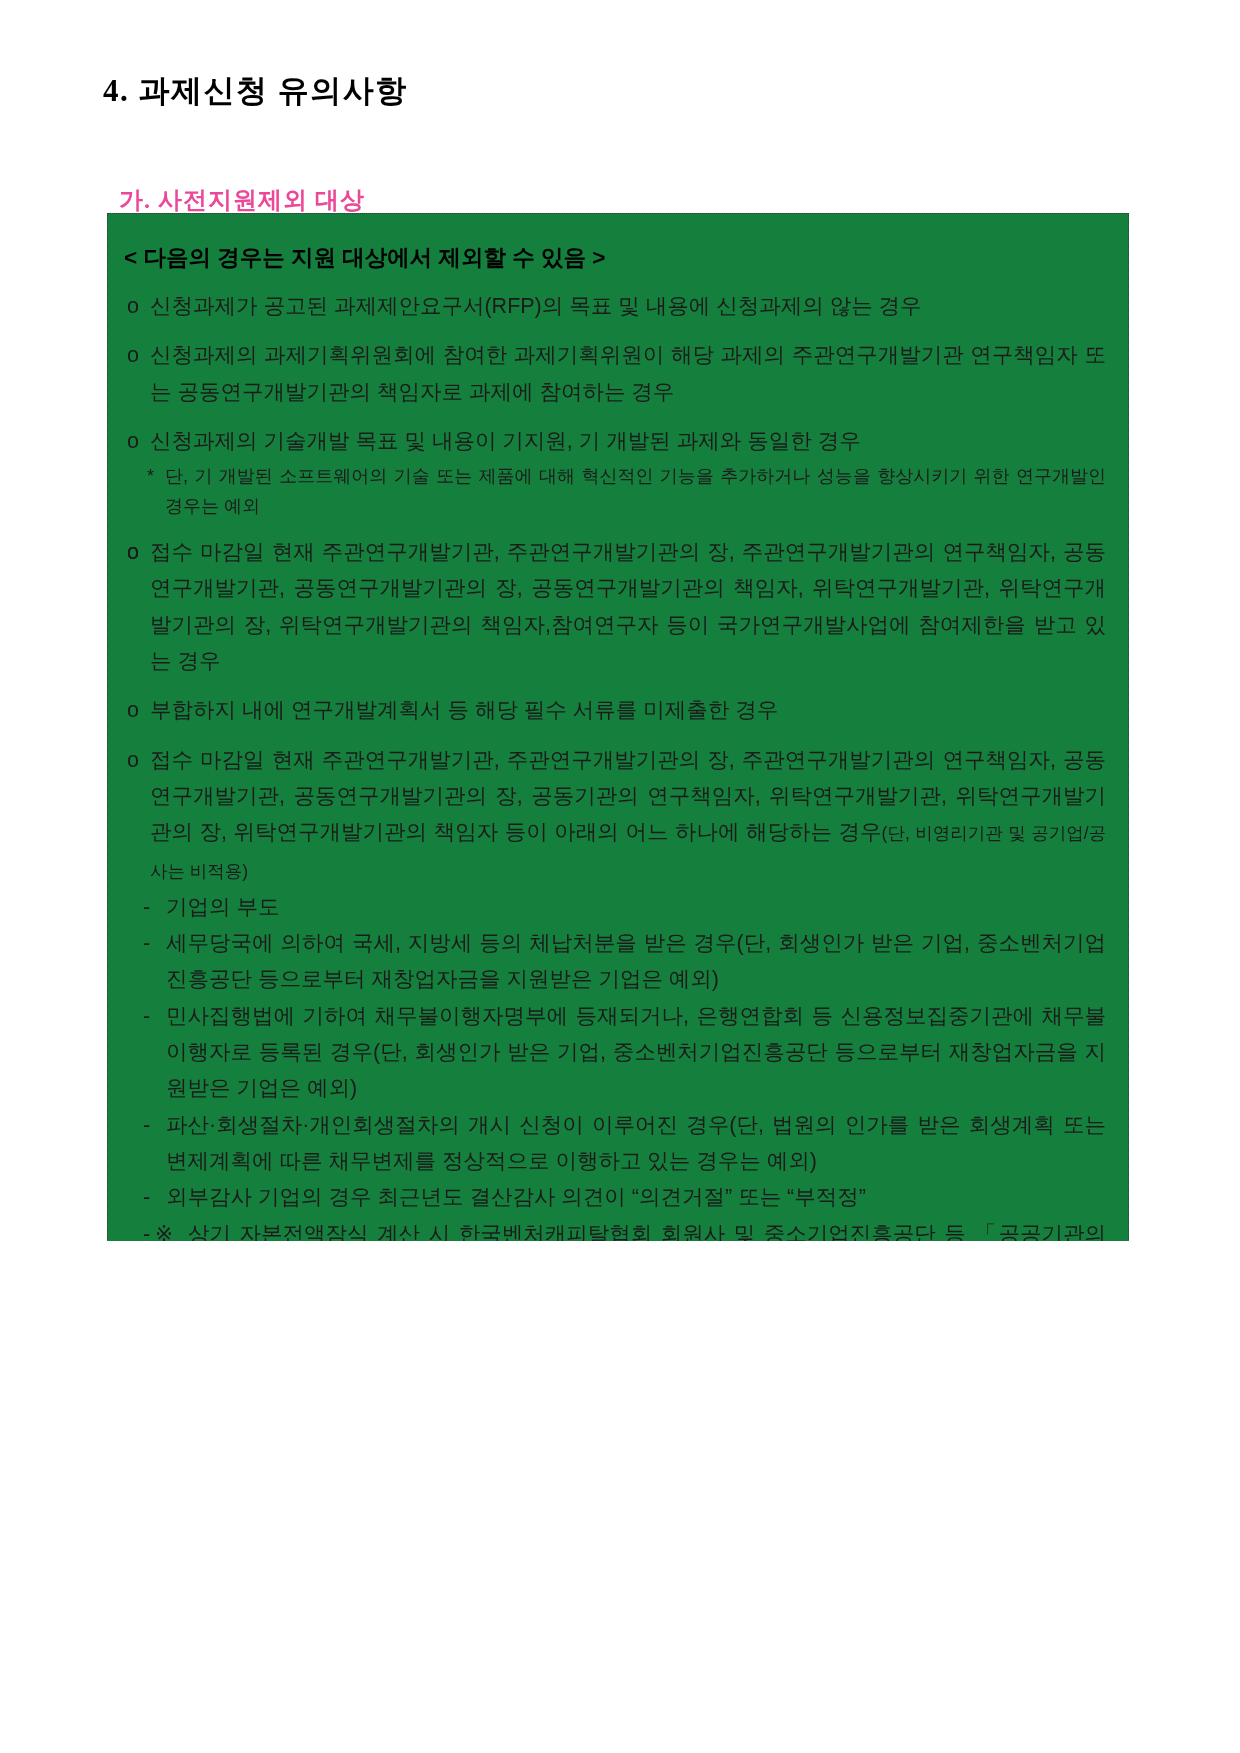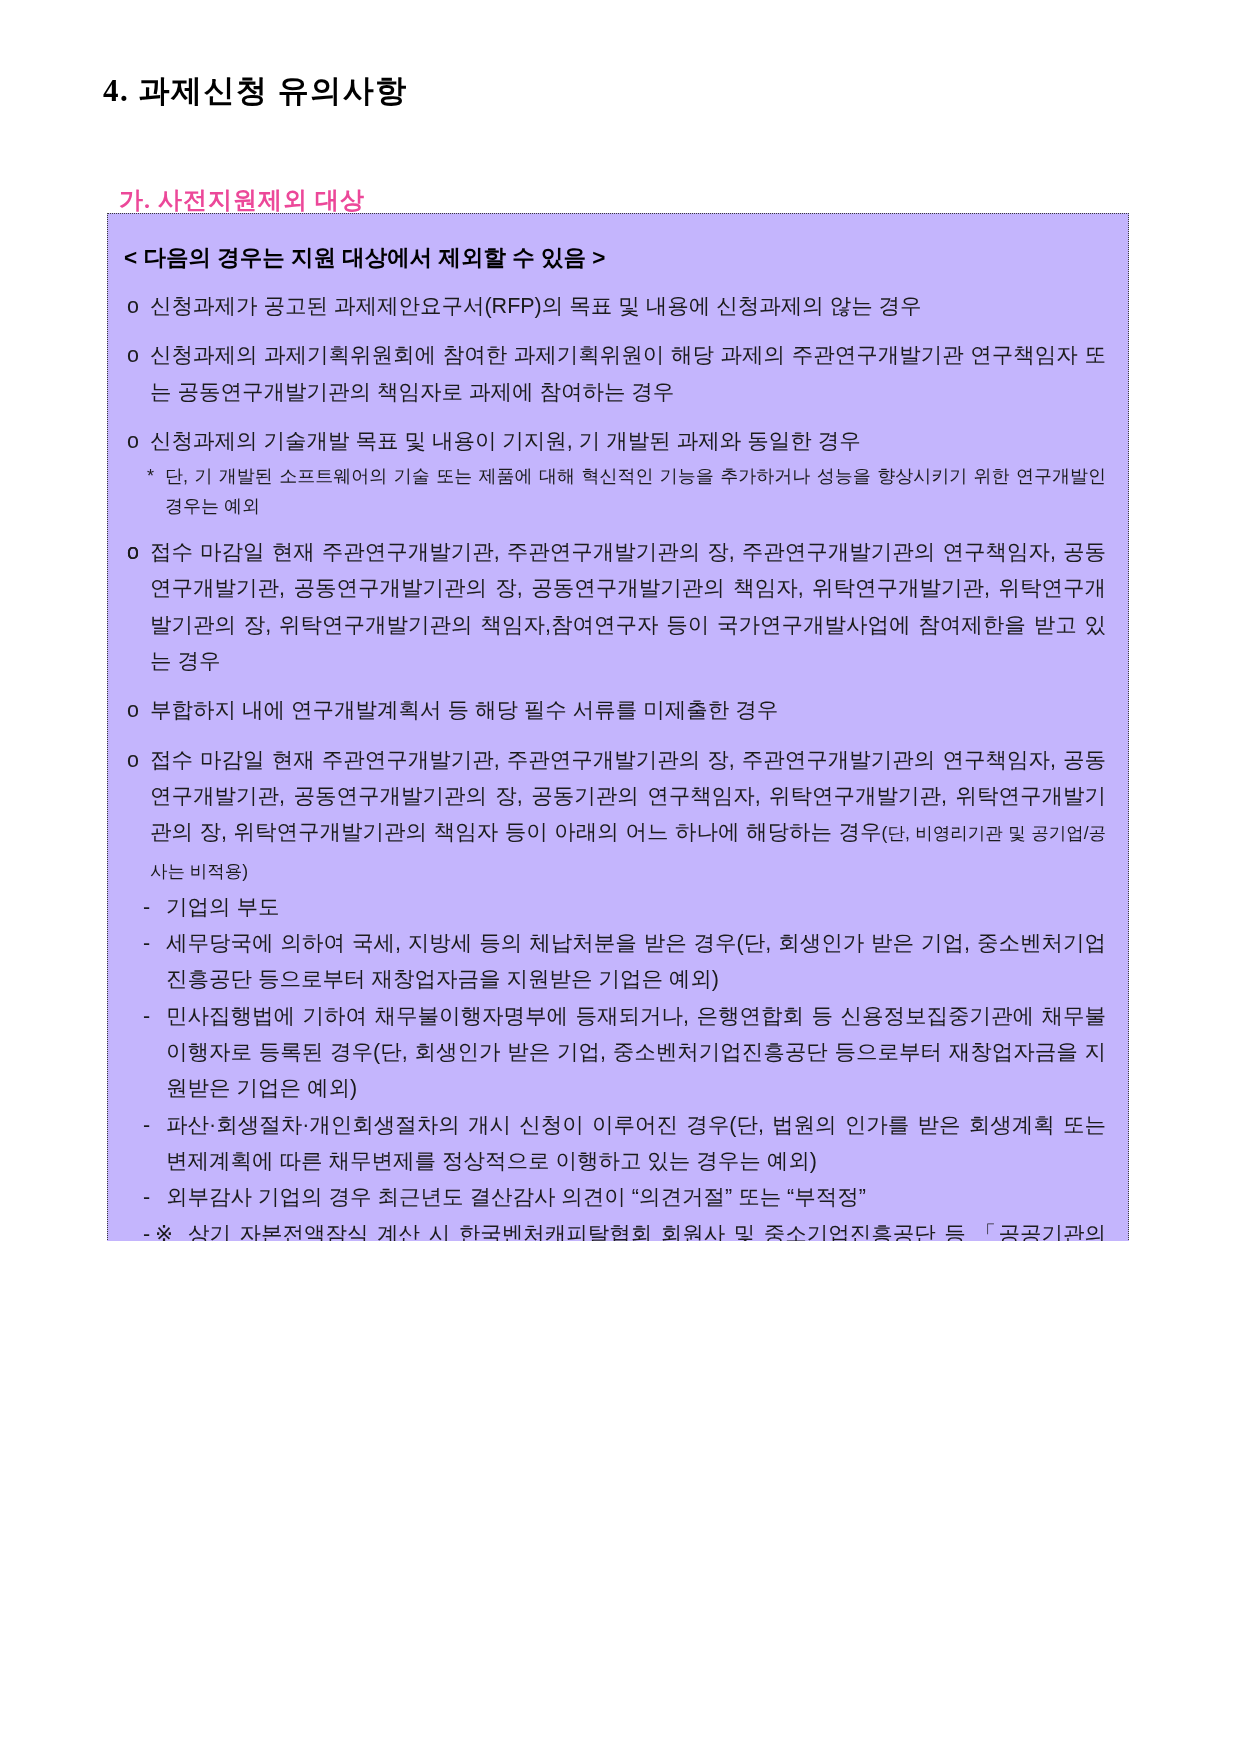--- a/index.html
+++ b/index.html
@@ -27,21 +27,21 @@
     font-family: "Liberation Serif", "DejaVu Serif", serif;
     font-size: 24px; font-weight: bold; color: #ec4899;
     letter-spacing: 1px;
     margin-top: 40px;
   }
   .notice-box {
     position: absolute; left: 107px; top: 213px;
     width: 1022px; min-height: 1447px;
     border: 1.5px dotted #3a3a3a;
     padding: 27px 22px 34px 0;
-    background: #c4b5fd;
+    background: #15803d;
   }
   .box-header {
     margin: 0 0 4px 16px;
     font-size: 22.5px; font-weight: bold; color: #000;
     line-height: 34px;
   }
   .group { margin-top: 13px; }
   .row {
     position: relative;
     text-align: justify;

